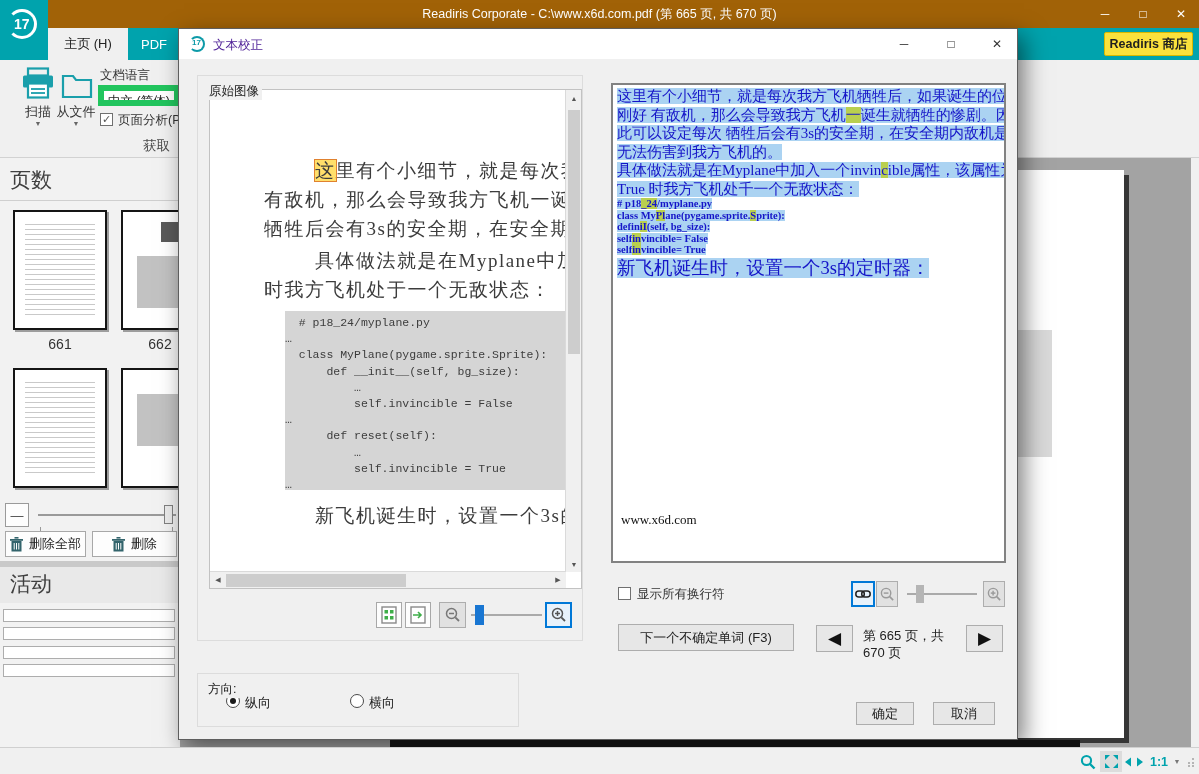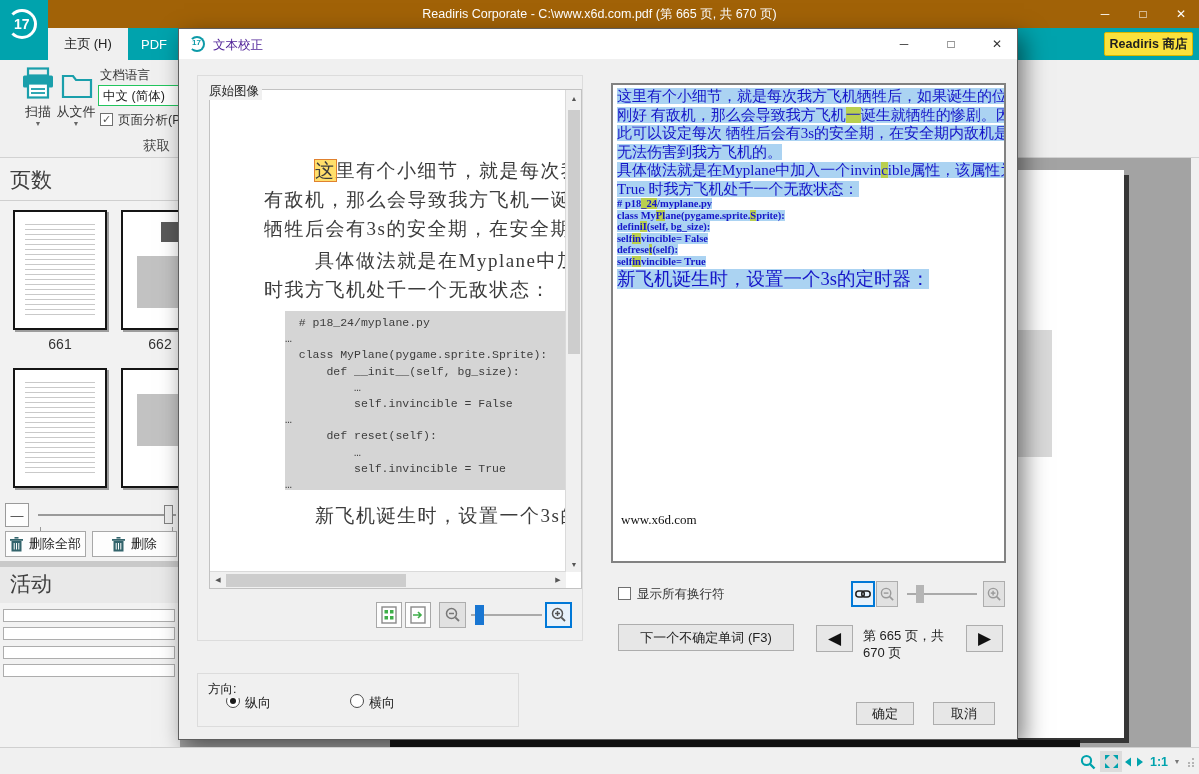--- a/index.html
+++ b/index.html
@@ -26,21 +26,21 @@
   .store-btn{position:absolute;left:1104px;top:32px;width:89px;height:24px;background:#fbe13c;
              border:1px solid #d8b800;border-radius:2px;color:#1f1f1f;font-weight:bold;font-size:12.5px;
              display:flex;align-items:center;justify-content:center;}
 
   .ribbon{position:absolute;left:0;top:60px;width:1199px;height:98px;background:#f0f0f0;border-bottom:1px solid #d2d2d2;}
   .rb-icon{position:absolute;}
   .rb-label{position:absolute;font-size:13px;color:#333;text-align:center;}
   .rb-drop{position:absolute;font-size:7px;color:#666;text-align:center;}
   .doclang-label{position:absolute;left:100px;top:7px;font-size:12.5px;color:#333;}
   .lang-select{position:absolute;left:98px;top:25px;width:82px;height:21px;background:#fff;
-               border:1px solid #22c55e;font-size:12.5px;color:#222;padding:2px 4px;overflow:hidden;white-space:nowrap;}
+               border:6px solid #22c55e;font-size:12.5px;color:#222;padding:2px 4px;overflow:hidden;white-space:nowrap;}
   .chk{position:absolute;width:13px;height:13px;background:#fff;border:1px solid #707070;
        font-size:11px;line-height:11px;text-align:center;color:#555;}
   .chk-label{position:absolute;font-size:12.5px;color:#333;white-space:nowrap;}
   .acquire-label{position:absolute;left:60px;top:77px;width:110px;text-align:right;font-size:13.5px;color:#4a4a4a;}
 
   
   .sidebar{position:absolute;left:0;top:158px;width:180px;height:589px;background:#f2f2f2;}
   .pages-title{position:absolute;left:10px;top:8px;font-size:21px;color:#3f3f3f;}
   .pages-sep{position:absolute;left:0;top:42px;width:180px;height:1px;background:#cfcfcf;}
   .thumb{position:absolute;background:#fff;border:2px solid #151515;box-shadow:2px 2px 0 rgba(0,0,0,.35);}
@@ -311,21 +311,21 @@
 
     <div class="group-label" style="left:27px;top:38px;">原始图像</div>
     <div class="group" style="left:18px;top:46px;width:386px;height:566px;"></div>
 
     <div class="viewer">
       <div class="scanview">
         <div class="scan-l" style="left:105px;top:68px;"><span class="hl-char">这</span><span>里有个小细节，就是每次我方飞机</span></div>
         <div class="scan-l" style="left:54px;top:97px;">有敌机，那么会导致我方飞机一诞生就牺</div>
         <div class="scan-l" style="left:54px;top:126px;">牺牲后会有3s的安全期，在安全期内敌机是</div>
         <div class="scan-l" style="left:105px;top:158px;">具体做法就是在Myplane中加入一个in</div>
-        <div class="scan-l" style="left:54px;top:187px;">时我方飞机处千一个无敌状态：</div>
+        <div class="scan-l" style="left:54px;top:187px;">时我方飞机处于一个无敌状态：</div>
         <div class="scan-code"><div>  # p18_24/myplane.py</div><div>…</div><div>  class MyPlane(pygame.sprite.Sprite):</div><div>      def __init__(self, bg_size):</div><div>          …</div><div>          self.invincible = False</div><div>…</div><div>      def reset(self):</div><div>          …</div><div>          self.invincible = True</div><div>…</div></div>
         <div class="scan-l" style="left:105px;top:413px;">新飞机诞生时，设置一个3s的定时器：</div>
       </div>
       <div class="vscroll">
         <div class="sc-arrow" style="left:0;top:2px;width:16px;height:12px;">▲</div>
         <div class="vthumb"></div>
         <div class="sc-arrow" style="left:0;bottom:2px;width:16px;height:12px;">▼</div>
       </div>
       <div class="hscroll">
         <div class="sc-arrow" style="left:2px;top:0;width:12px;height:16px;">◀</div>
@@ -382,21 +382,20 @@
           <div class="ocr-line big"><span class="sel">这里有个小细节，就是每次我方飞机牺牲后，如果诞生的位置</span></div>
           <div class="ocr-line big"><span class="sel">刚好 有敌机，那么会导致我方飞机</span><span class="green">一</span><span class="sel">诞生就牺牲的惨剧。因</span></div>
           <div class="ocr-line big"><span class="sel">此可以设定每次 牺牲后会有3s的安全期，在安全期内敌机是</span></div>
           <div class="ocr-line big"><span class="sel">无法伤害到我方飞机的。</span></div>
           <div class="ocr-line big"><span class="sel">具体做法就是在Myplane中加入一个invin</span><span class="green">c</span><span class="sel">ible属性，该属性为</span></div>
           <div class="ocr-line big"><span class="sel">True 时我方飞机处千一个无敌状态：</span></div>
           <div class="ocr-line code"><span class="sel"># p18</span><span class="green">_24</span><span class="sel">/myplane.py</span></div>
           <div class="ocr-line code"><span class="sel">class My</span><span class="green">Pl</span><span class="sel">ane(pygame.sprite.</span><span class="green">S</span><span class="sel">prite):</span></div>
           <div class="ocr-line code"><span class="sel">defin</span><span class="green">iI</span><span class="sel">(self, bg_size):</span></div>
           <div class="ocr-line code"><span class="sel">self</span><span class="green">in</span><span class="sel">vincible= False</span></div>
-          <div class="ocr-line code"><span class="sel">defrese</span><span class="green">t</span><span class="sel">(self):</span></div>
           <div class="ocr-line code"><span class="sel">self</span><span class="green">in</span><span class="sel">vincible= True</span></div>
           <div class="ocr-line big2"><span class="sel">新飞机诞生时，设置一个3s的定时器：</span></div>
         </div>
       <div class="ocr-footer">www.x6d.com</div>
     </div>
 
     <div class="chk" style="left:439px;top:558px;"></div>
     <div class="chk-label" style="left:458px;top:557px;">显示所有换行符</div>
 
     <div class="tool-btn active" style="left:672px;top:552px;width:24px;">

